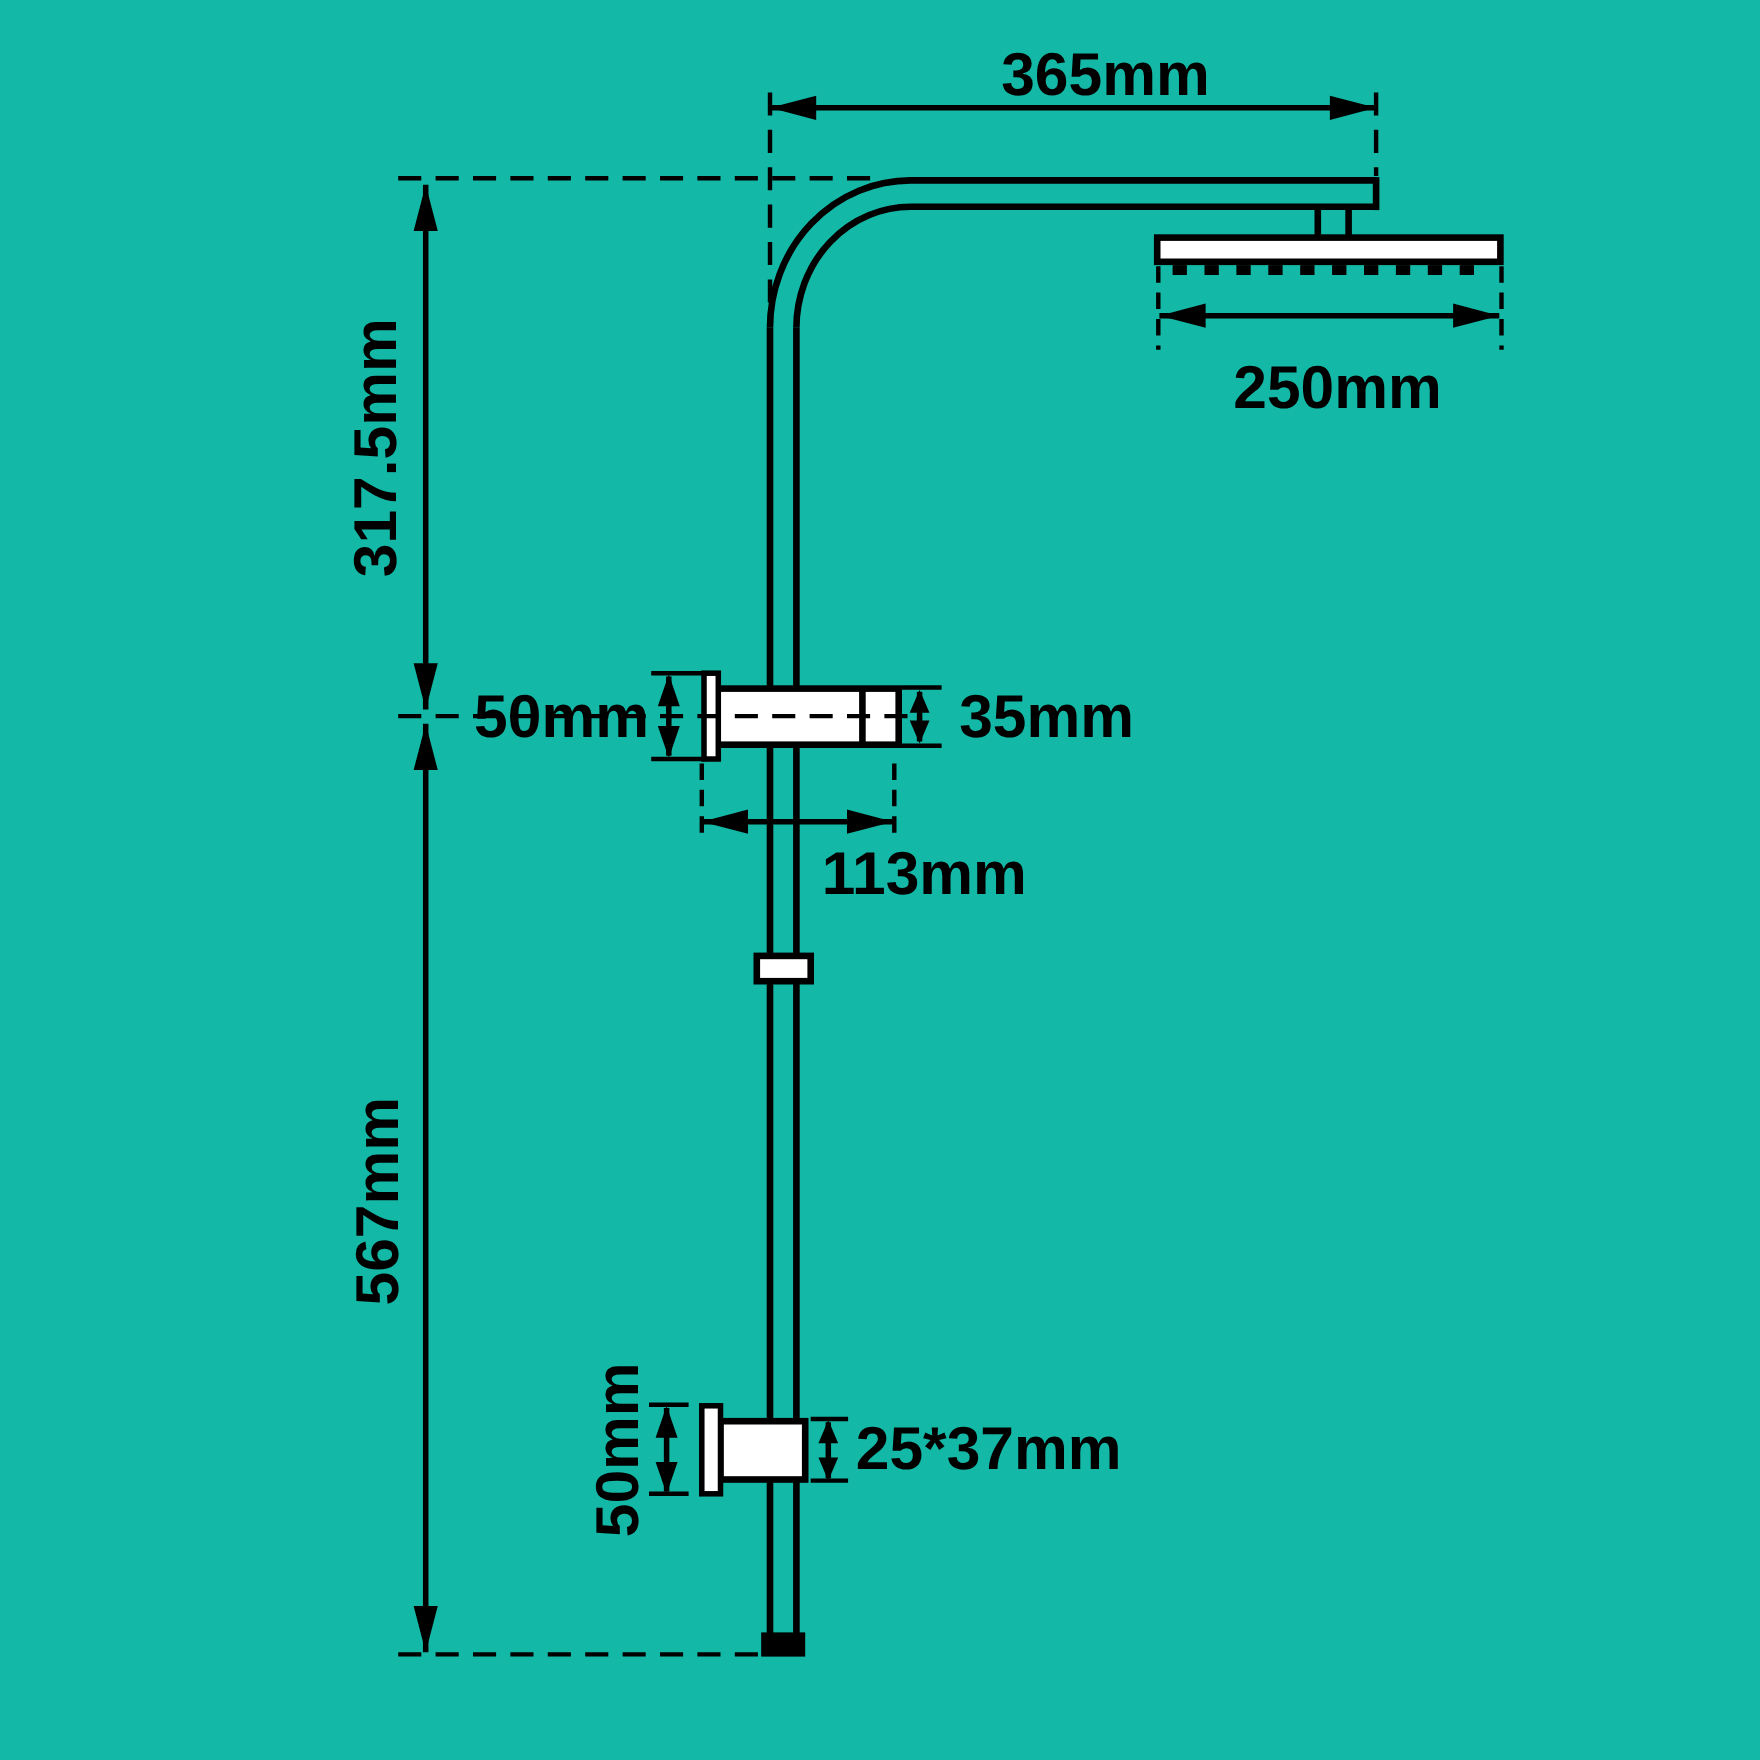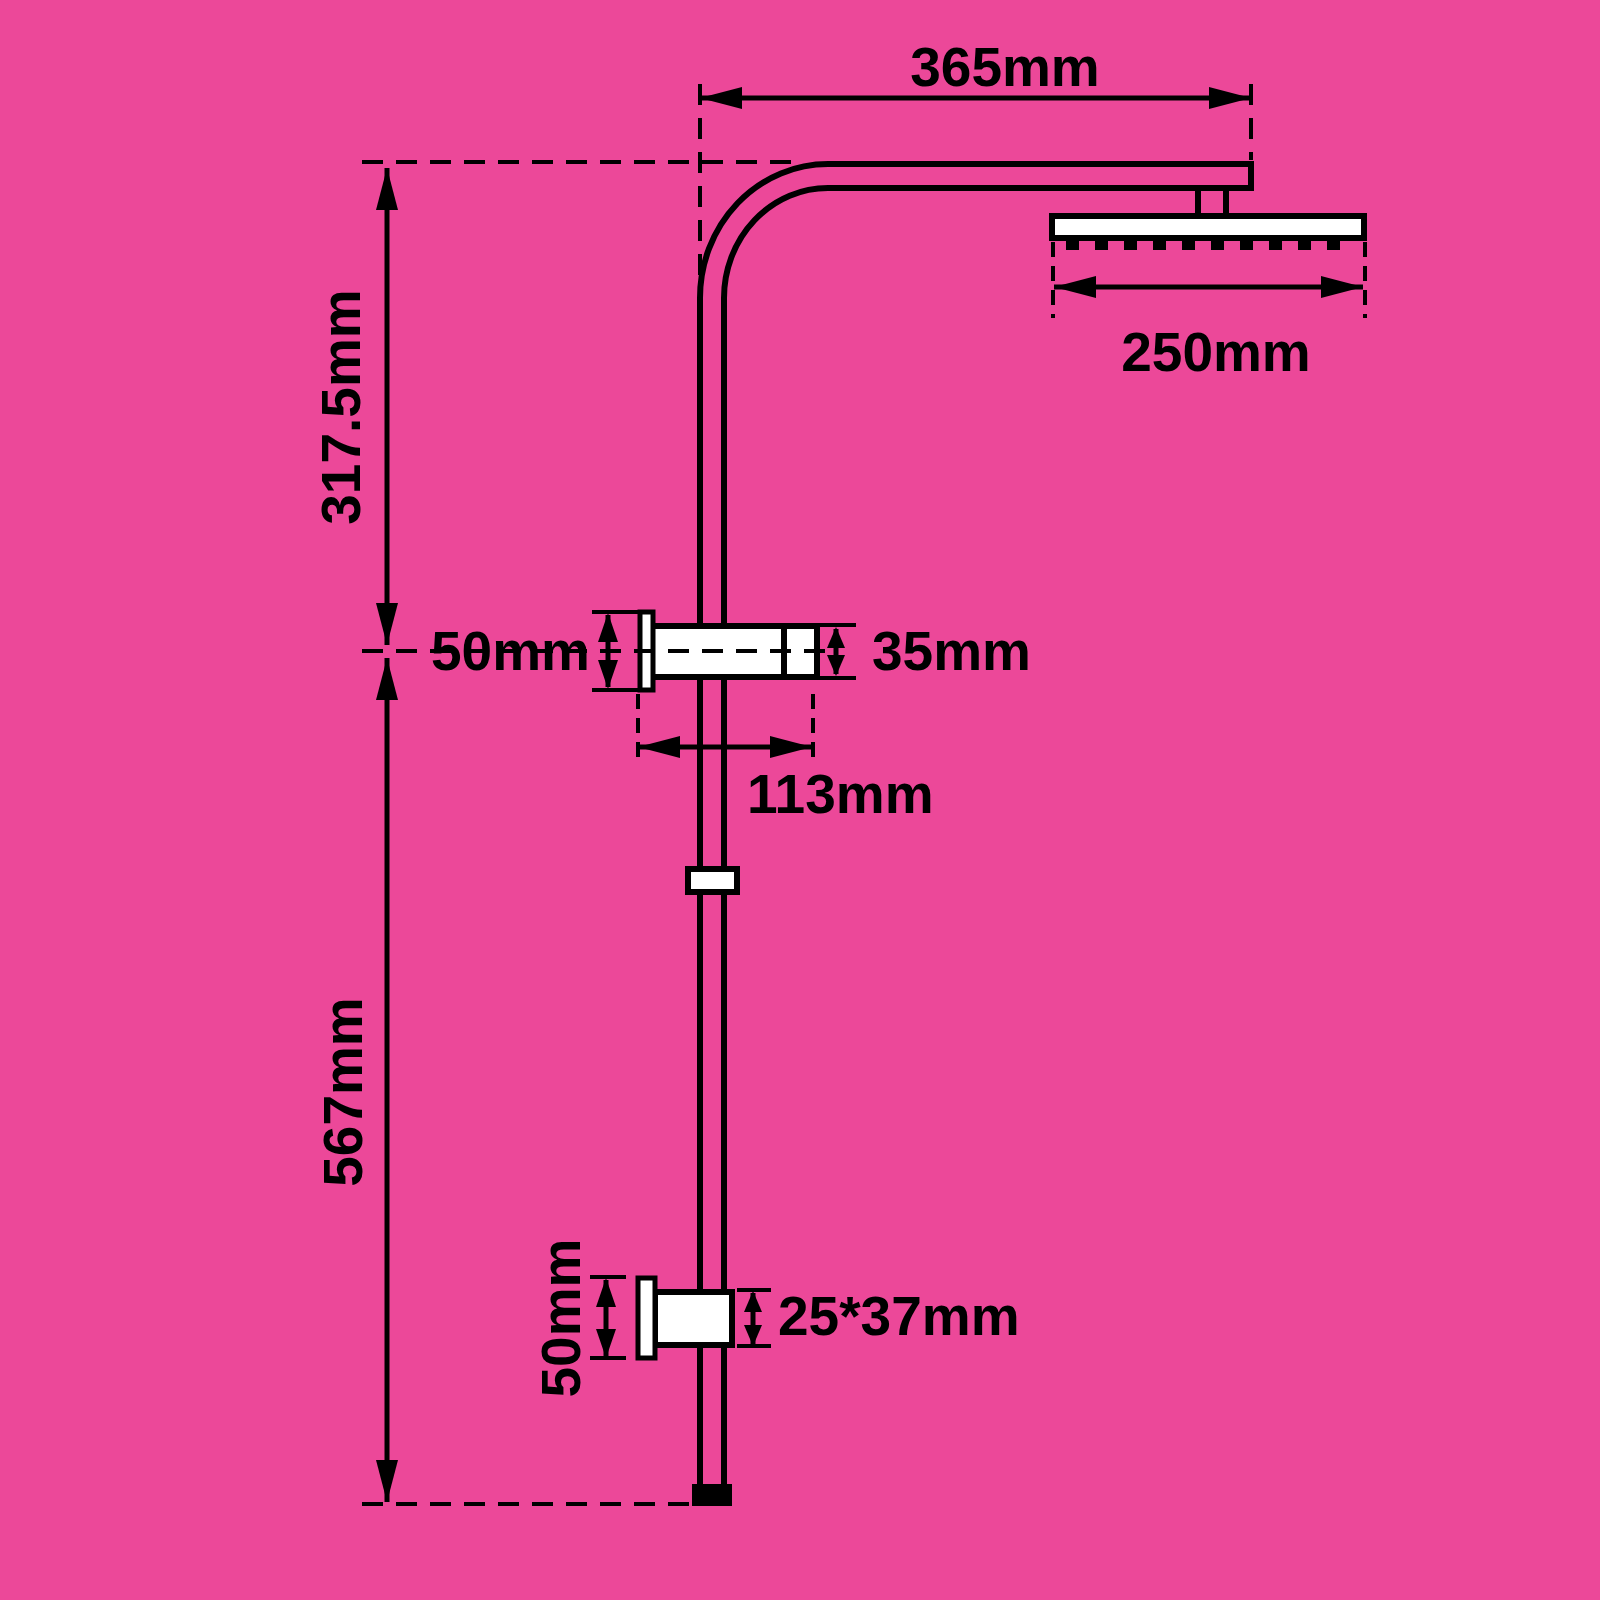--- a/index.html
+++ b/index.html
@@ -1,16 +1,16 @@
 <!DOCTYPE html>
 <html><head>
 <meta charset="utf-8">
 <style>
   html,body{margin:0;padding:0;background:#fff;}
-  .stage{position:relative;width:1600px;height:1600px;background:#ec4899;overflow:hidden;}
+  .stage{position:relative;width:1600px;height:1600px;background:#14b8a6;overflow:hidden;}
   svg{display:block;}
   text{font-family:"Liberation Sans","DejaVu Sans",sans-serif;font-weight:bold;font-size:55px;fill:#000;}
 </style>
 </head>
 <body>
 
 <div class="stage">
 <svg width="1600" height="1600" viewBox="0 0 1600 1600">
 
   <g stroke="#000" stroke-width="6" fill="none">

